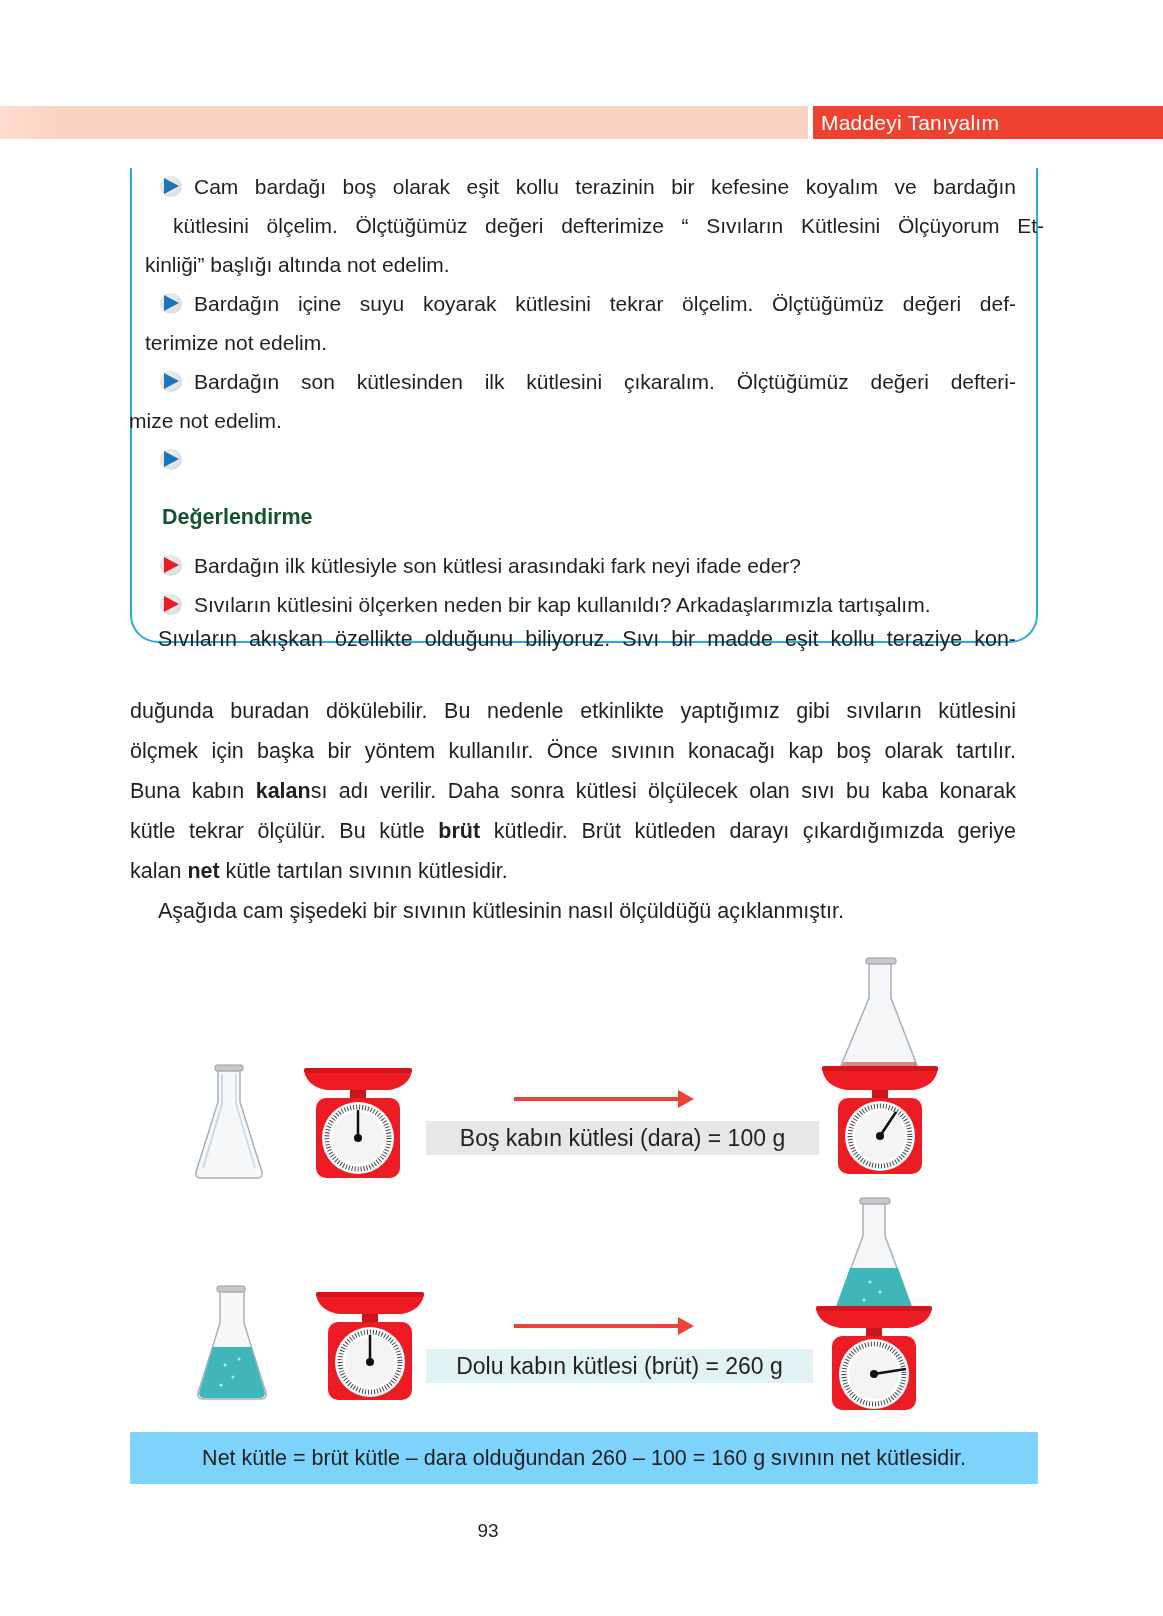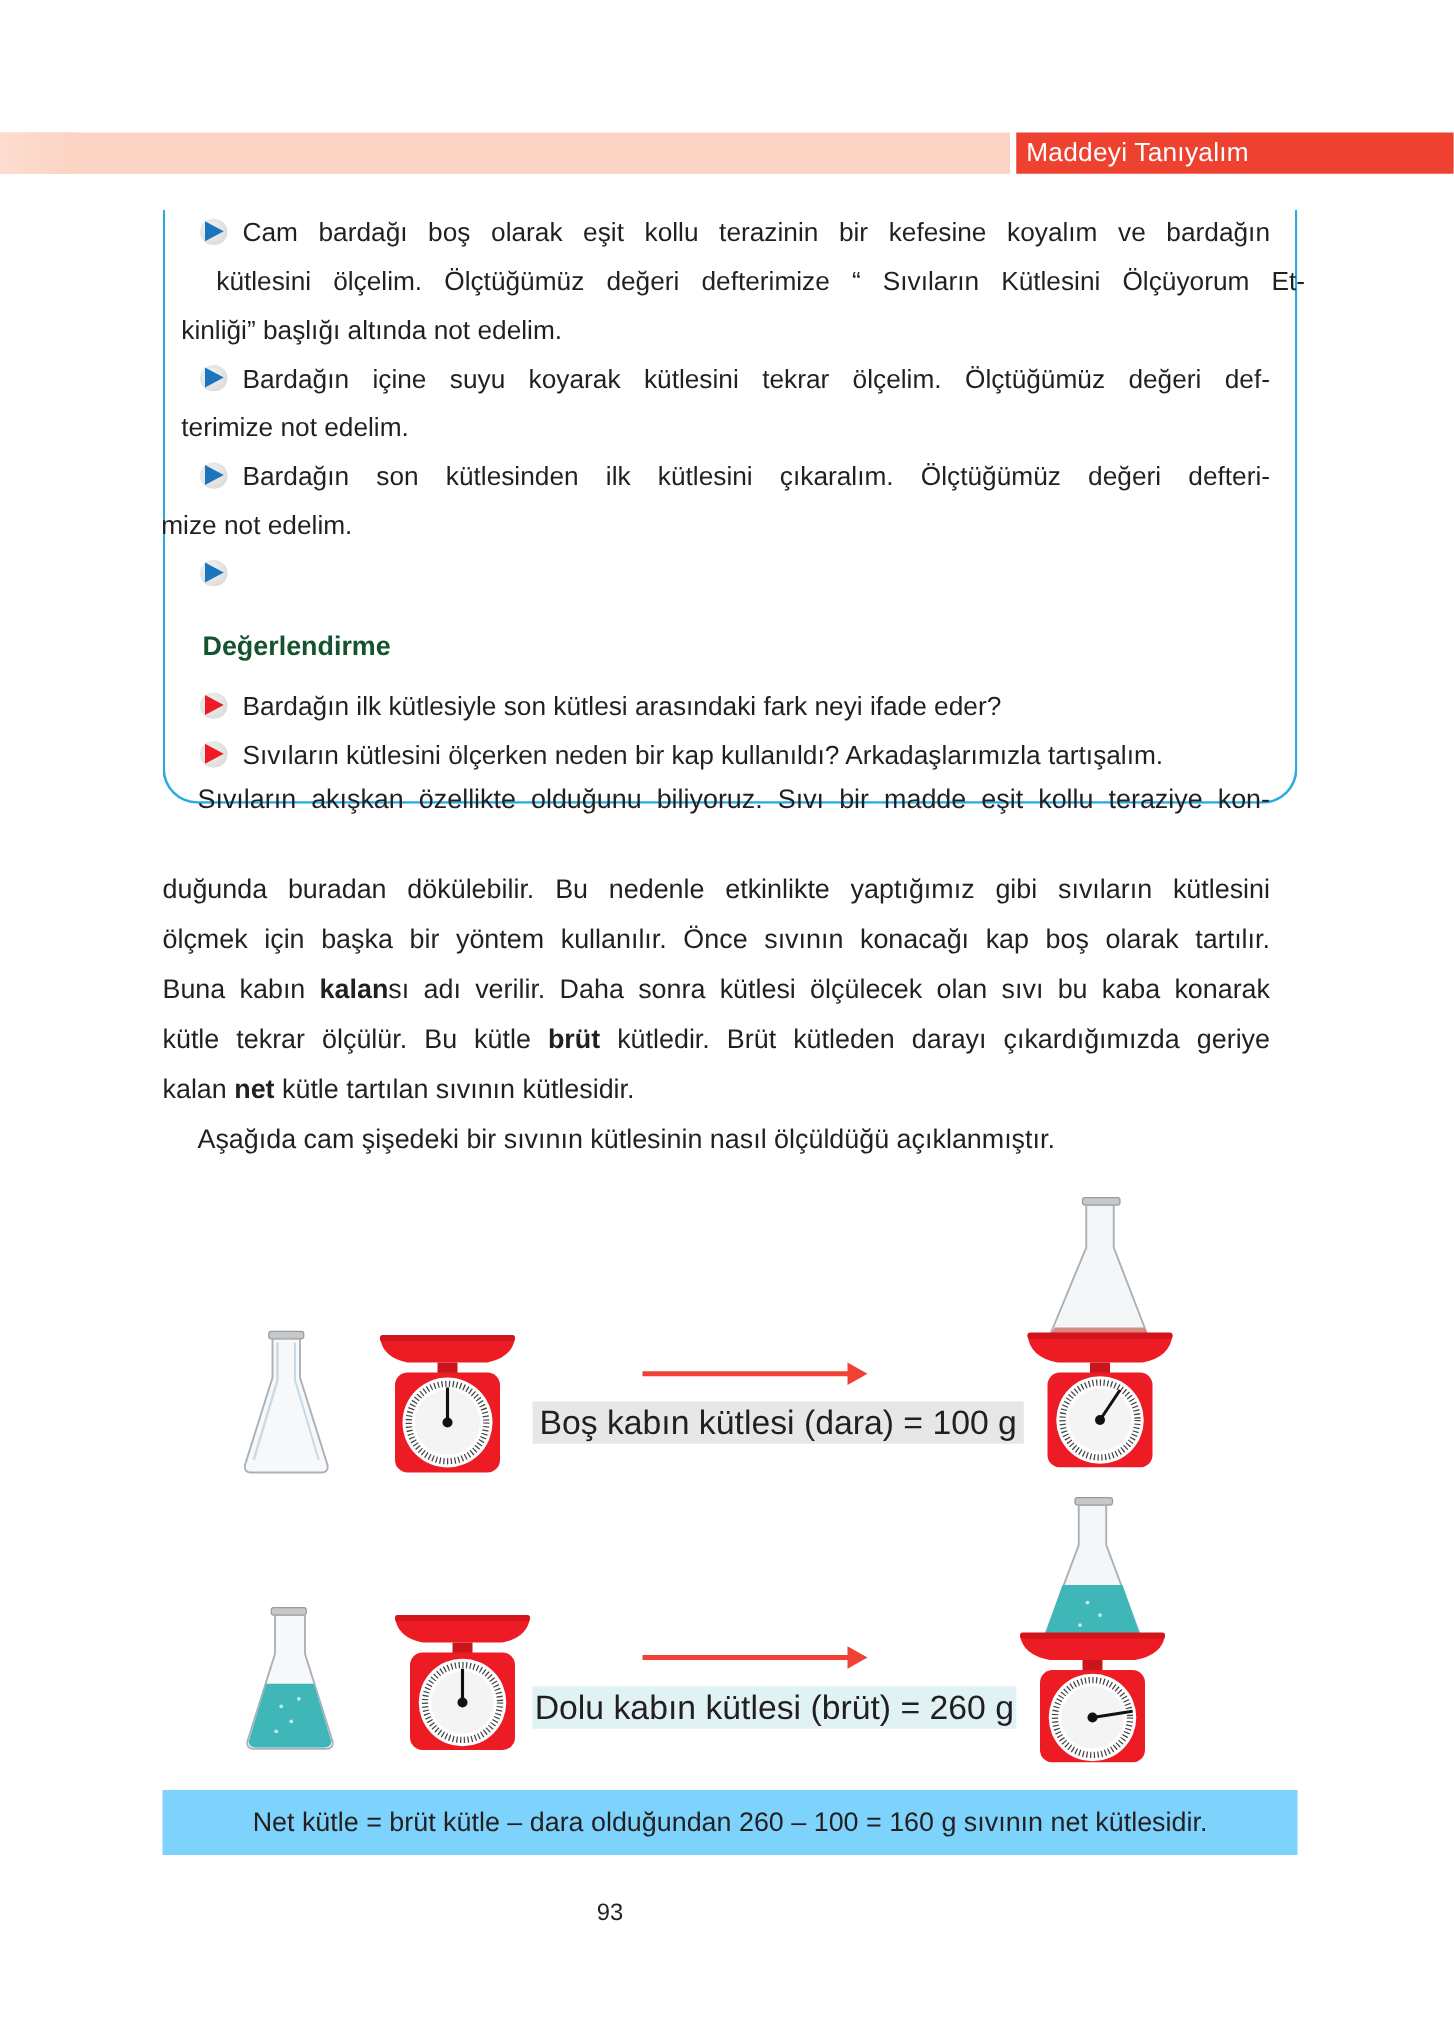--- a/index.html
+++ b/index.html
@@ -10,21 +10,21 @@
   .activity-box { position:absolute; left:130px; top:168px; width:908px; height:475px; border-left:2px solid #29abe2; border-right:2px solid #29abe2; border-bottom:2px solid #29abe2; border-bottom-left-radius:28px; border-bottom-right-radius:28px; box-sizing:border-box; }
   .para { position:absolute; font-size:21px; line-height:40px; }
   .justify { text-align:justify; text-align-last:justify; }
   .bullet { display:inline-block; width:26px; height:22px; vertical-align:-3px; margin-right:8px; position:relative; }
   .bullet .disc { position:absolute; left:0; top:1px; width:22px; height:21px; border-radius:50%; background:radial-gradient(circle at 40% 40%, #f4f4f4, #d4d4d4); }
   .bullet .tri { position:absolute; left:4px; top:3px; width:0; height:0; border-top:8.5px solid transparent; border-bottom:8.5px solid transparent; border-left:15px solid #1c75bc; }
   .bullet.red .tri { border-left-color:#ed1c24; }
   .heading-red { position:absolute; color:#14532d; font-weight:bold; font-size:21.5px; }
   .body-text { position:absolute; left:158px; width:880px; font-size:21.5px; line-height:39.5px; }
   b { font-weight:bold; }
-  .label-box { position:absolute; font-size:27px; height:34px; line-height:34px; text-align:center; }
+  .label-box { position:absolute; font-size:23px; height:34px; line-height:34px; text-align:center; }
   .arrow { position:absolute; height:4px; background:#ef4136; }
   .arrow::after { content:""; position:absolute; right:-12px; top:-7px; border-top:9px solid transparent; border-bottom:9px solid transparent; border-left:16px solid #ef4136; }
   .net-box { position:absolute; left:130px; top:1432px; width:908px; height:52px; background:#7dd3fc; font-size:21.5px; line-height:52px; text-align:center; }
   .page-number { position:absolute; left:0; width:976px; top:1520px; text-align:center; font-size:19px; }
   .fig { position:absolute; }
 </style>
 </head>
 <body>
 
 <div class="header-band"></div>

